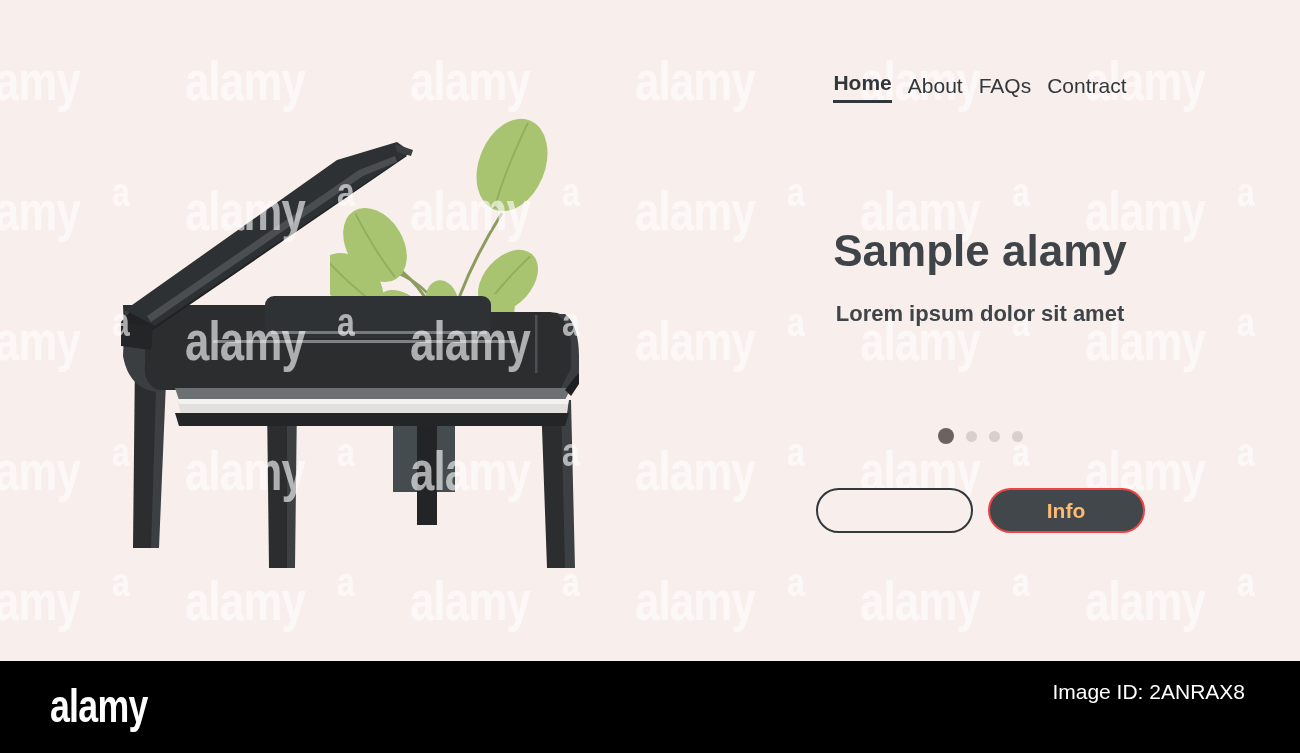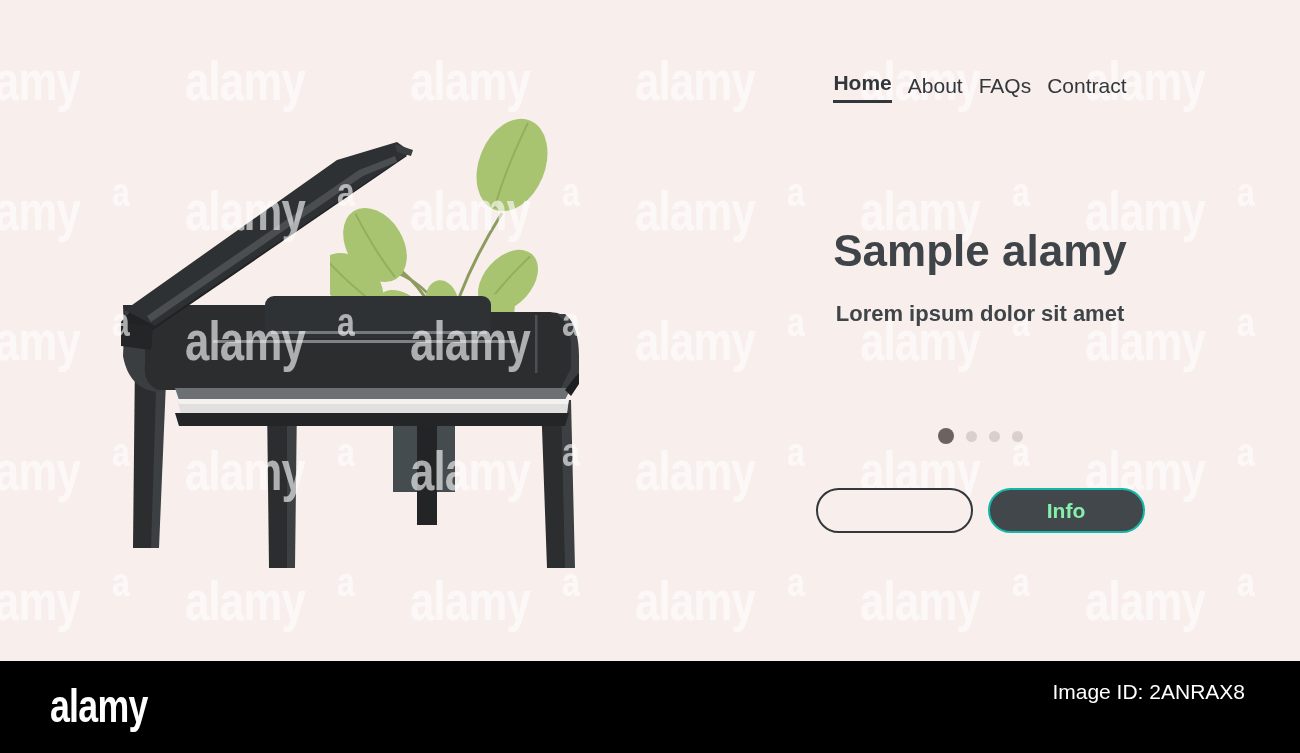--- a/index.html
+++ b/index.html
@@ -185,22 +185,22 @@
     font-weight: 700;
     cursor: pointer;
   }
   .btn-outline {
     background: #f8efed;
     border: 2px solid #33383c;
     color: #33383c;
   }
   .btn-solid {
     background: #42474b;
-    border: 2px solid #14b8a6;
-    color: #86efac;
+    border: 2px solid #ef4444;
+    color: #fdba74;
   }
 
   
   #footer {
     position: absolute;
     left: 0;
     top: 661px;
     width: 1300px;
     height: 92px;
     background: #000000;

